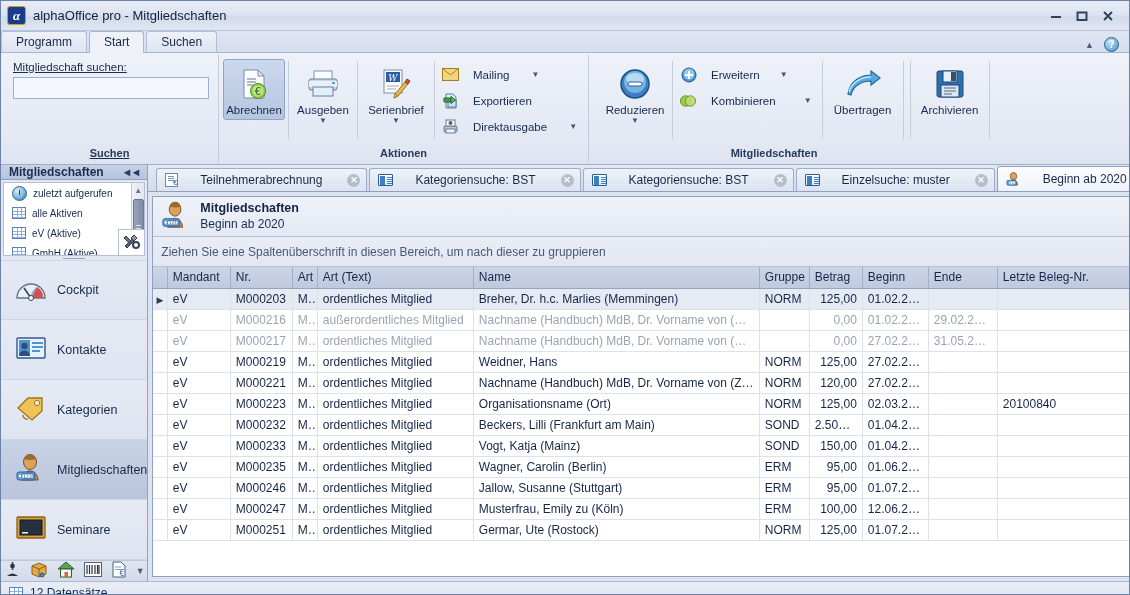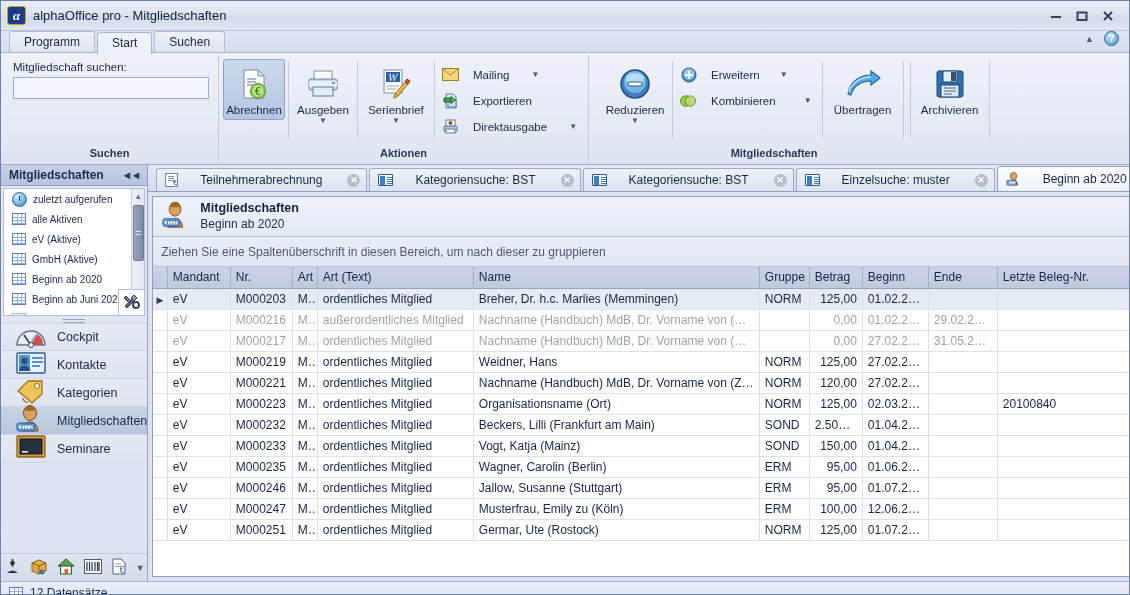--- a/index.html
+++ b/index.html
@@ -39,22 +39,22 @@
   .apptitle { font-size: 13px; color: #11203c; }
   .wincontrols { margin-left: auto; display: flex; align-items: center; padding-right: 8px; }
   .wbtn {
     width: 26px; height: 22px; display: flex; align-items: center; justify-content: center;
     color: #33415c; font-size: 13px;
   }
   .wbtn svg { display: block; }
 
   
   .ribtabs {
-    height: 22px; display: flex; align-items: flex-start;
-    padding-left: 8px; position: relative;
+    height: 22px; display: flex; align-items: flex-end;
+    position: relative;
     background: linear-gradient(to bottom,#dfe5f2,#d6dded);
     border-bottom: 1px solid #a9b6d0;
   }
   .ribtab {
     height: 21px; line-height: 20px;
     padding: 0 14px; font-size: 12px;
     border: 1px solid #b3bed4; border-bottom: none;
     border-radius: 3px 3px 0 0;
     background: linear-gradient(to bottom,#eef1f8,#dee4f1);
     margin-right: 2px; color: #16294d;
@@ -105,21 +105,21 @@
   .caret { font-size: 8px; color: #44527a; line-height: 6px; margin-top: 1px; }
   .smallcol { display: flex; flex-direction: column; gap: 3px; padding-top: 4px; }
   .smallbtn {
     display: flex; align-items: center; gap: 14px;
     padding: 2px 6px 2px 3px; border: 1px solid transparent; border-radius: 3px;
     font-size: 11.5px; color: #16294d; white-space: nowrap;
   }
   .smallbtn .ic { width: 17px; height: 17px; display: flex; align-items: center; justify-content: center; }
 
   
-  .searchgrp { width: 218px; }
+  .searchgrp { width: 218px; text-decoration: underline; }
   .searchgrp .lbl2 { font-size: 11.5px; padding: 4px 0 4px 8px; color: #16294d; }
   .searchgrp input {
     width: 196px; height: 22px; margin-left: 8px;
     border: 1px solid #9bb0cf; background: #f4f7fd;
     font-family: "Liberation Sans", sans-serif; font-size: 12px;
     padding: 0 4px; color: #16294d; outline: none;
   }
 
   
   .body { display: flex; height: 416px; }
@@ -189,21 +189,21 @@
   .toolwrench {
     position: absolute; right: 0; bottom: 0; width: 26px; height: 26px;
     background: #fff; border-left:1px solid #b5c0d6; border-top:1px solid #b5c0d6;
     display:flex; align-items:center; justify-content:center;
   }
   .splitter { height: 7px; display:flex; align-items:center; justify-content:center; }
   .splitter span { width: 22px; height: 1px; background:#98a4bd; box-shadow:0 3px 0 #98a4bd; display:block;}
 
   .navbig { flex: 1; }
   .bigitem {
-    height: 28px; display: flex; align-items: center; gap: 10px;
+    height: 60px; display: flex; align-items: center; gap: 10px;
     padding-left: 14px; border-bottom: 1px solid #cfd7e6;
     font-size: 12.5px; color: #17294b;
     background: linear-gradient(to bottom,#e6eaf4,#dee4f0);
   }
   .bigitem.sel { background: linear-gradient(to bottom,#c9d3e6,#b9c5dc); }
   .bigitem:first-child { border-top: 1px solid #cfd7e6; }
   .navtray {
     height: 28px; display:flex; align-items:center; justify-content:center; gap:9px;
     background: linear-gradient(to bottom,#dfe4f0,#d3dae9);
     border-top:1px solid #c0c9db;

